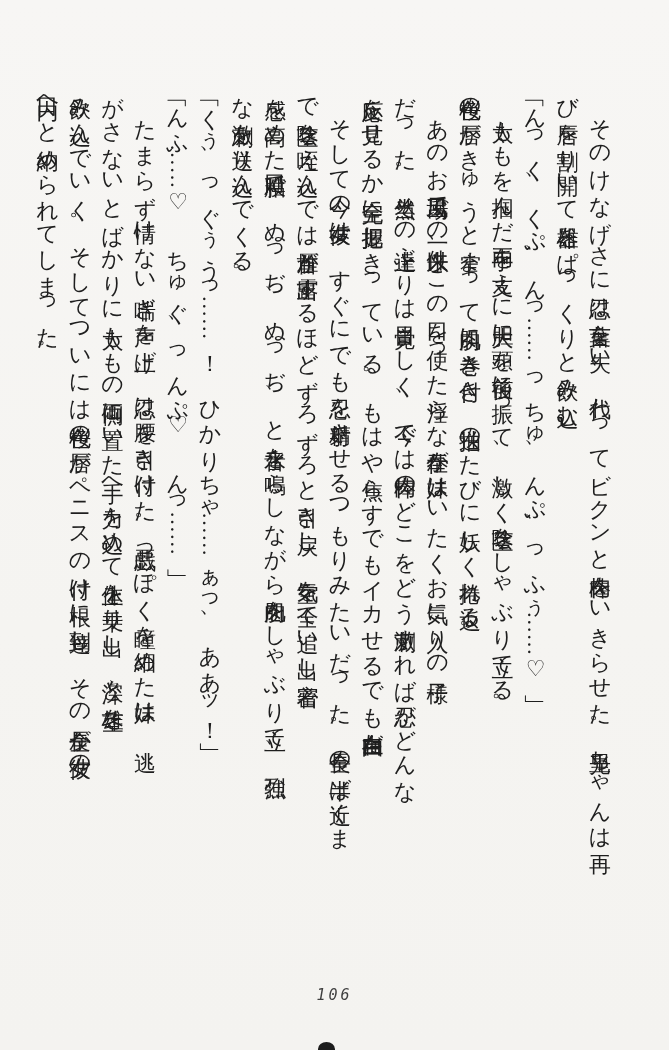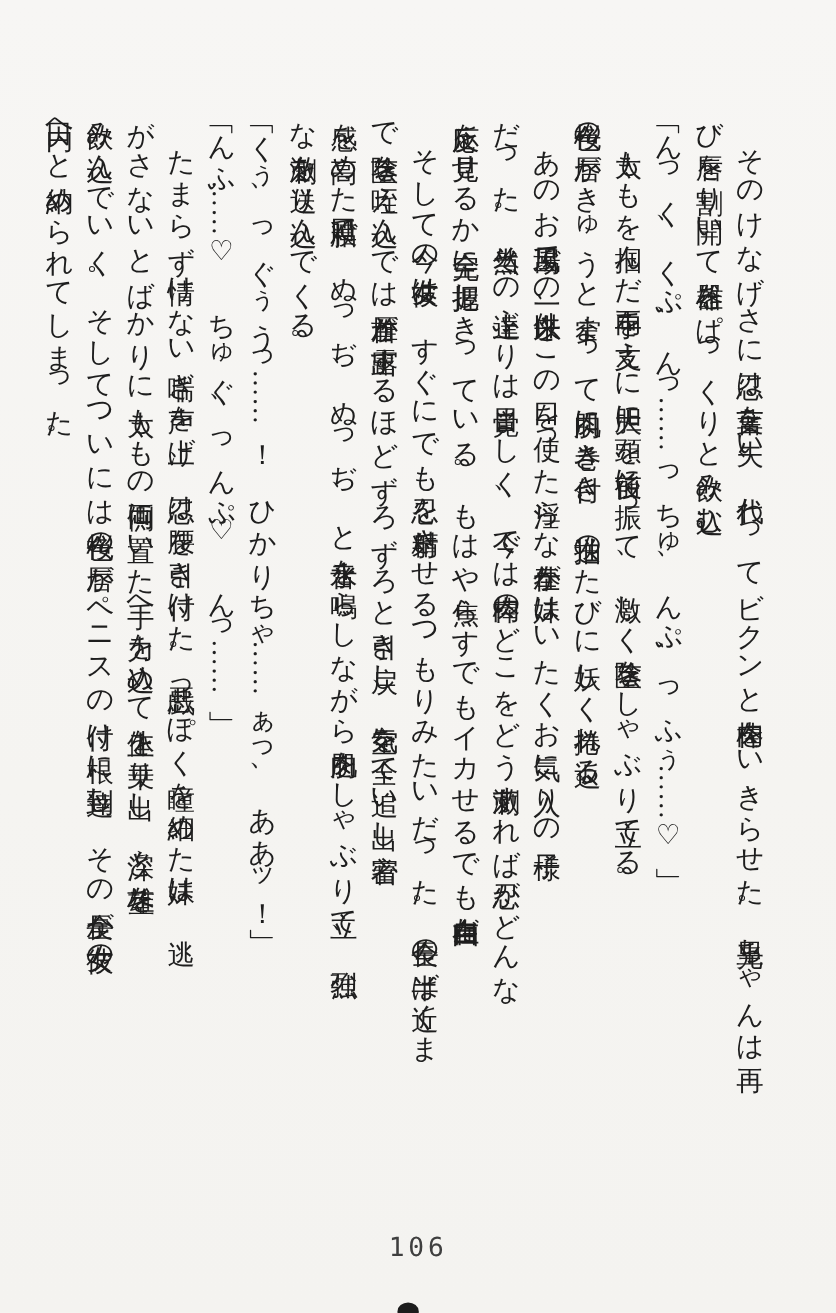--- a/index.html
+++ b/index.html
@@ -43,23 +43,24 @@
   .indent-half { padding-top: 11px; }
   .indent-none { padding-top: 0; }
 
   .page-number {
     position: absolute;
     top: 986px;
     left: 0;
     width: 669px;
     text-align: center;
     font-family: "DejaVu Sans Mono", "Liberation Mono", monospace;
-    font-size: 21px;
+    font-size: 15px;
     letter-spacing: 3px;
     color: #3f3f3f;
+    font-style: italic;
   }
   .ink-stain {
     position: absolute;
     top: 1042px;
     left: 318px;
     width: 17px;
     height: 14px;
     background: #1c1c1c;
     border-radius: 50% 50% 40% 40%;
   }

